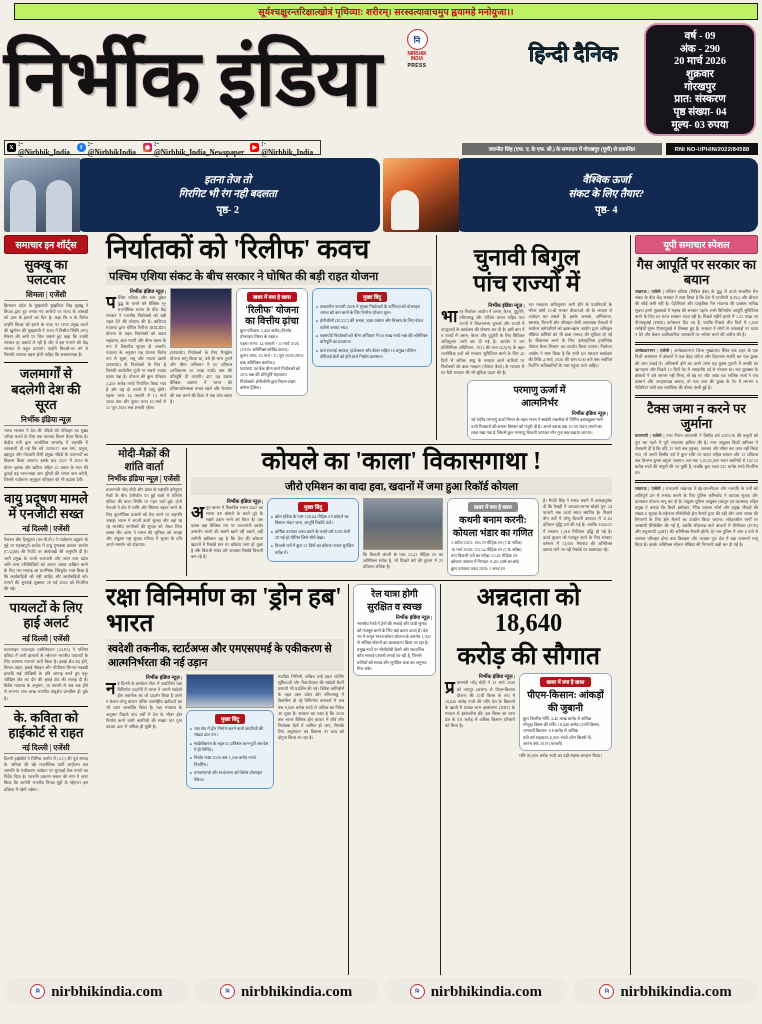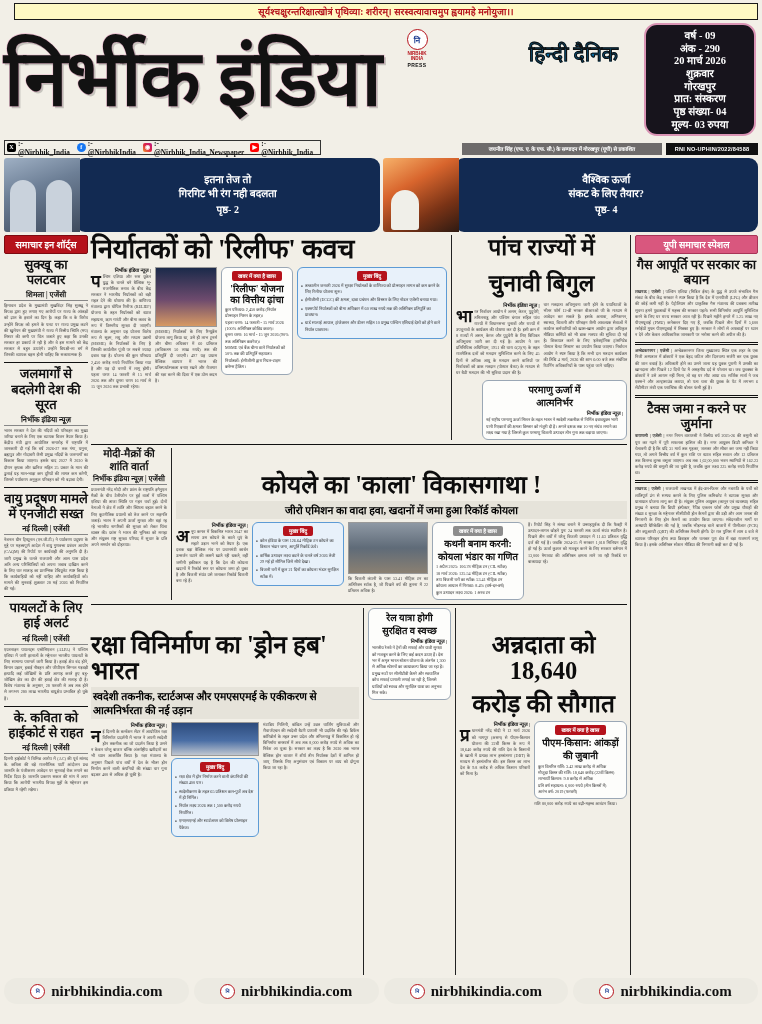--- a/index.html
+++ b/index.html
@@ -7,21 +7,21 @@
   html, body {
     width: 762px; height: 1024px;
     background: #efece4;
     font-family: "Liberation Sans", sans-serif;
     overflow: hidden;
   }
   .page { width: 762px; height: 1024px; position: relative; background: #f2efe7; padding: 3px 4px 0 4px; }
 
   
   .shloka {
-    border: 1.2px solid #1a1a1a; background: #fef9c3;
+    border: 1.2px solid #1a1a1a; background: #bef264;
     height: 17px; display: flex; align-items: center; justify-content: center;
     font-size: 9.3px; font-weight: bold; color: #b5121b; letter-spacing: .1px;
     font-family: "Liberation Serif", serif;
     margin-left: 10px;
   }
 
   
   .masthead { position: relative; height: 118px; margin-top: 1px; }
   .mast-logo-wrap {
     position: absolute; left: 0; top: 4px; width: 612px; height: 108px;
@@ -106,25 +106,25 @@
     content:""; position:absolute; left:8px; bottom:2px; width:28px; height:40px;
     background:#f0efe9; border-radius:14px 14px 3px 3px;
   }
   .teaser-txt {
     flex: 1; background: #122a52; color: #fff;
     border-radius: 9px; margin-left: -4px;
     display: flex; flex-direction: column; align-items: center; justify-content: center;
     gap: 2px; padding: 3px 4px; text-align: center;
     font-family: "Liberation Serif", serif;
   }
-  .teaser-l1, .teaser-l2 { font-size: 10.4px; font-weight: bold; line-height: 1.12; }
+  .teaser-l1, .teaser-l2 { font-size: 10.4px; font-weight: bold; line-height: 1.12; font-style: italic; }
   .teaser-pg { font-size: 10px; font-weight: bold; margin-top: 1px; }
 
   
-  .content { display: flex; gap: 3px; margin-top: 3px; height: 740px; }
+  .content { display: flex; gap: 18px; margin-top: 3px; height: 740px; }
   .col-left  { flex: 0 0 84px; }
   .col-mid   { flex: 1; display: flex; flex-direction: column; }
   .col-right { flex: 0 0 128px; }
 
   
   .side-banner {
     background: #b5121b; color: #fff; text-align: center;
     font-family: "Liberation Serif", serif; font-weight: bold;
     font-size: 9.4px; padding: 2px 0; border-radius: 2px; margin-bottom: 2px;
     border: 1px solid #7d0b11;
@@ -179,21 +179,21 @@
   .ib-li { display: flex; gap: 2px; margin-bottom: 2px; }
   .ib-li::before { content: "\25CF"; font-size: 3.2px; line-height: 1.9; color: #222; }
 
   .photo { border: 1px solid #999; }
   .ph-night { background: linear-gradient(180deg,#1b2a4a 0%,#6e4b6e 55%,#d79a63 100%); }
   .ph-mine  { background: linear-gradient(180deg,#8e98a4 0%,#5f6b78 50%,#8a8072 100%); }
   .ph-meet  { background: linear-gradient(180deg,#2d4b7c 0%,#4a6ea5 55%,#c0c6cf 100%); }
 
   .mid-head2 {
     font-family: "Liberation Serif", serif; font-weight: bold; font-size: 24.5px;
-    text-align: center; line-height: 1.08; color: #0c0c0c; margin-top: 24px;
+    text-align: center; line-height: 1.08; color: #0c0c0c;
   }
   .mid-sub2 {
     font-family: "Liberation Serif", serif; font-weight: bold; font-size: 10.6px;
     text-align: center; background: #e6e3da; padding: 2px; margin-top: 2px;
   }
 
   
   .elec-head {
     font-family: "Liberation Serif", serif; font-weight: bold; font-size: 23px;
     line-height: 1.12; text-align: center; color: #0c0c0c;
@@ -318,20 +318,21 @@
         <div class="microtext">दिल्ली हाईकोर्ट ने विभिन्न आरोप में (AC) की पूर्व सांसद के. कविता की बड़े राजनीतिक पार्टी आंदोलन प्रश्न जारूति के पंजीकरण आवेदन पर सुनवाई रोक लगाने का निर्देश दिया है। जारूति प्रकरण सकल की मांग में अपर किया कि आरोपी भारतीय विपक्ष मुद्दों के मद्देनजर इस प्रक्रिया में रहेगी लड़ेगा।</div>
       </div>
     </div>
 
     <div class="col-mid">
 
       <div style="display:flex; gap:4px;">
 
         <div style="flex:1;">
           <div class="lead-head">निर्यातकों को 'रिलीफ' कवच</div>
+          <div class="lead-sub">पश्चिम एशिया संकट के बीच सरकार ने घोषित की बड़ी राहत योजना</div>
 
           <div class="art-body">
             <div style="flex:0 0 60px;">
               <div class="byline">निर्भीक इंडिया न्यूज़ |</div>
               <div class="microtext dropcap">पश्चिम एशिया और रूस यूक्रेन युद्ध के चलते बने वैश्विक भू-राजनीतिक तनाव के बीच केंद्र सरकार ने भारतीय निर्यातकों को बड़ी राहत देने की घोषणा की है। वाणिज्य मंत्रालय द्वारा घोषित रिलीफ (RELIEF) योजना के तहत निर्यातकों को ब्याज सहायता, ऋण गारंटी और बीमा कवच के रूप में त्रिस्तरीय सुरक्षा दी जाएगी। मंत्रालय के अनुसार यह योजना विशेष रूप से सूक्ष्म, लघु और मध्यम उद्यमों (MSME) के निर्यातकों के लिए है जिनकी कार्यशील पूंजी पर सबसे ज्यादा दबाव पड़ा है। योजना की कुल परिव्यय 2,450 करोड़ रुपये निर्धारित किया गया है और यह दो चरणों में लागू होगी। पहला चरण 14 फरवरी से 15 मार्च 2026 तक और दूसरा चरण 16 मार्च से 15 जून 2026 तक प्रभावी रहेगा।</div>
             </div>
             <div style="flex:0 0 62px;">
               <div class="photo ph-night" style="width:100%;height:60px;"></div>
               <div class="microtext" style="margin-top:2px;">(MSME) निर्यातकों के लिए रिन्यूडेंस योजना लागू किया था, उसे ही लाभ टूनर्स और बीमा अधिकार में 60 प्रतिशत (अधिकतम 50 लाख रुपये) तक की प्रतिपूर्ति दी जाएगी। 497 यह प्रयास वैश्विक व्यापार में भारत की प्रतिस्पर्धात्मकता बनाए रखने और रोजगार की रक्षा करने की दिशा में एक ठोस कदम है।</div>
             </div>
@@ -360,22 +361,22 @@
                   </div>
                 <div class="ib-li">
                     <span class="ib-body">ग्रार्ड सप्लाई आयात, ट्रांजेक्शन और डीलर सहित 10 प्रमुख पश्चिम एशियाई देशों को होने वाले निर्यात प्रावधान।</span>
                   </div>
               </div>
             </div>
           </div>
         </div>
 
         <div style="flex:0 0 176px; border-left:1.2px solid #222; padding-left:4px;">
+          <div class="elec-head" style="margin-top:10px;">चुनावी बिगुल</div>
           <div class="elec-head">पांच राज्यों में</div>
-          <div class="elec-head" style="margin-top:10px;">चुनावी बिगुल</div>
           <div style="display:flex; gap:4px; margin-top:5px;">
             <div style="flex:1;">
               <div class="byline">निर्भीक इंडिया न्यूज़ |</div>
               <div class="microtext dropcap">भारत निर्वाचन आयोग ने असम, केरल, पुदुचेरी, तमिलनाडु और पश्चिम बंगाल सहित पांच राज्यों में विधानसभा चुनावों और राज्यों में उपचुनावों के कार्यक्रम की घोषणा कर दी है। इसी क्रम में 8 राज्यों में असम, केरल और पुदुचेरी के लिए विधिवत अधिसूचना जारी कर दी गई है। आयोग ने जन प्रतिनिधित्व अधिनियम, 1951 की धारा 6(2)(ग) के तहत राजनैतिक दलों को मतदान सुनिश्चित करने के लिए 45 दिनों से अधिक आयु के मतदान करने वालियों पर निर्वाचकों को डाक मतदान (पोस्टल बैलट) के माध्यम से घर बैठी मतदान की भी सुविधा प्रदान की है।</div>
             </div>
             <div style="flex:1;">
               <div class="microtext">चार मतदाता अधिसूचना जारी होने के पायनिटजों के भीतर फॉर्म 12-डी भरकर वीआरओ जी के माध्यम से आवेदन कर सकते हैं। इसके अलावा, अग्निशमन, स्वास्थ्य, बिजली और परिवहन जैसी आवश्यक सेवाओं में कार्यरत कर्मचारियों को खास-खास आयोग द्वारा अधिकृत मीडिया कर्मियों को भी डाक मतपत्र की सुविधा दी गई है। शिकायत करने के लिए 'इलेक्ट्रॉनिक ट्रांसमिटेड पोस्टल बैलट सिस्टम' का उपयोग किया जाएगा। निर्वाचन आयोग ने स्पष्ट किया है कि सभी दल मतदान कार्यक्रम की तिथि 4 मार्च, 2026 की शाम 6:00 बजे तक संबंधित रिटर्निंग अधिकारियों के पास पहुंचा जाने चाहिए।</div>
             </div>
           </div>
           <div class="infobox" style="margin-top:4px;margin-left:26px;">

